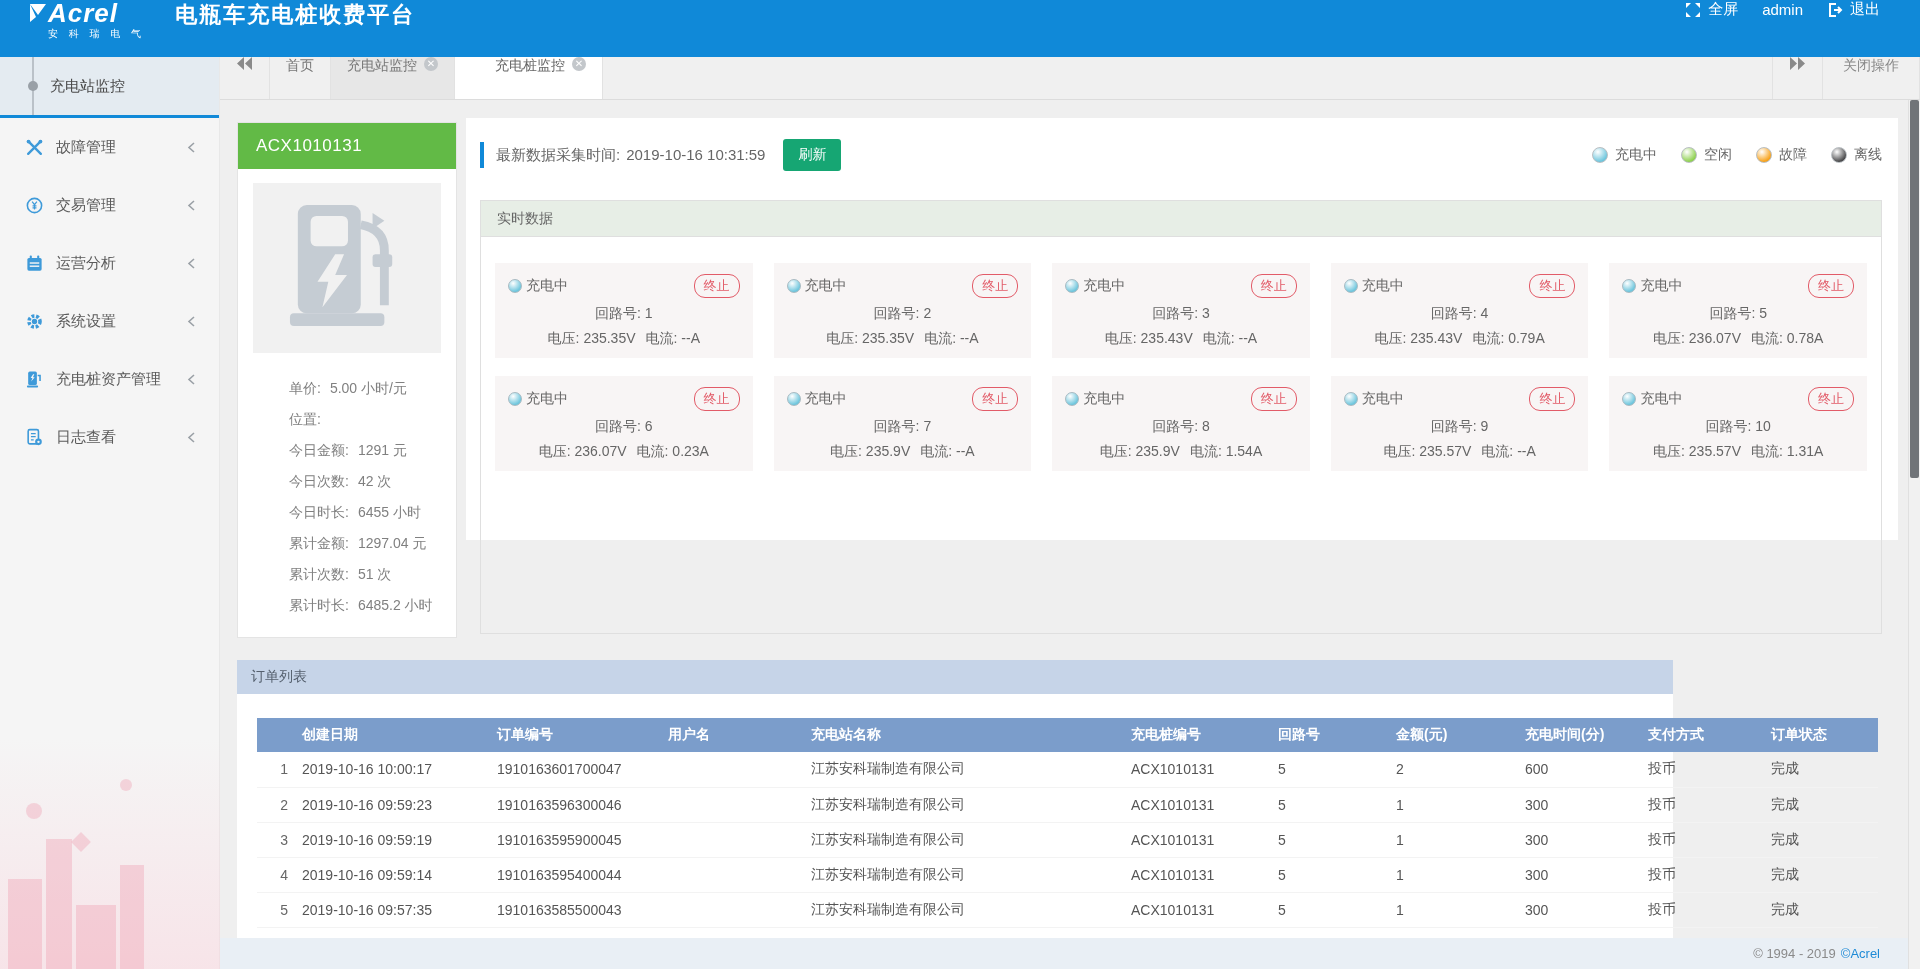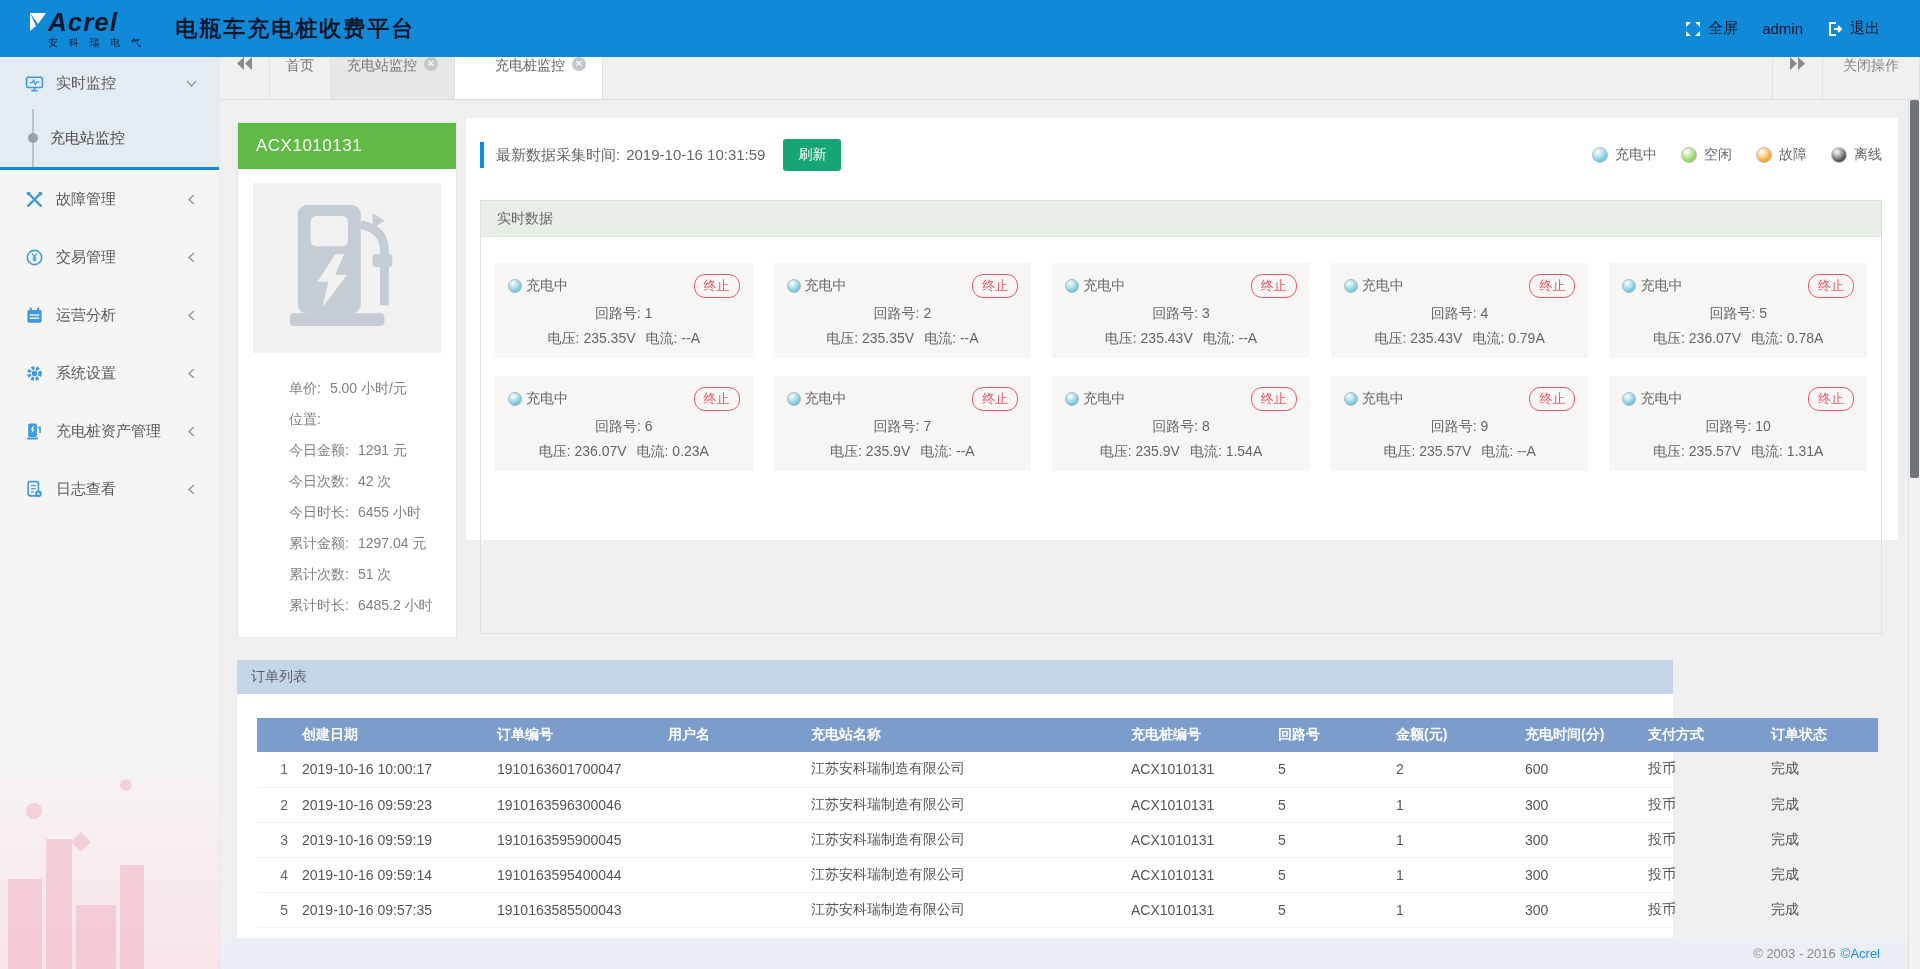--- a/index.html
+++ b/index.html
@@ -1,21 +1,21 @@
 <!DOCTYPE html>
 <html><head>
 <meta charset="utf-8">
 <style>
   * { margin:0; padding:0; box-sizing:border-box; }
   html,body { width:1920px; height:969px; overflow:hidden; }
   body { font-family:"Liberation Sans","DejaVu Sans",sans-serif; background:#efefef; }
   #app { position:relative; width:1920px; height:969px; }
 
   
-  .header { position:absolute; left:0; top:0; width:1920px; height:57px; background:#1089d8; display:flex; align-items:center; color:#0f172a; }
+  .header { position:absolute; left:0; top:0; width:1920px; height:57px; background:#1089d8; display:flex; align-items:flex-start; color:#ffffff; }
   .logo { display:flex; align-items:flex-start; margin-left:28px; }
   .logo-mark { width:20px; height:24px; margin-top:2px; }
   .logo-txt { display:flex; flex-direction:column; line-height:1; }
   .logo-brand { font-size:26px; font-weight:bold; font-style:italic; letter-spacing:1px; }
   .logo-sub { font-size:10px; letter-spacing:4px; margin-top:3px; }
   .app-title { font-size:22px; font-weight:bold; letter-spacing:2px; margin-left:30px; }
   .header-right { margin-left:auto; margin-right:40px; display:flex; align-items:center; gap:24px; font-size:15px; }
   .hbtn { display:flex; align-items:center; gap:7px; cursor:pointer; }
   .hicon { width:16px; height:16px; display:block; }
 
@@ -167,32 +167,20 @@
           <path d="M8 0l7 6.5L8 13zM0 0l7 6.5L0 13z"></path>
         </svg>
     </div>
     <div class="tab-cell tab-ops">
         <span>关闭操作</span>
       </div>
   </div>
 
   <div class="sidebar">
     <div class="side-group-open">
-      <div class="side-item">
-        <svg class="sicon" viewBox="0 0 24 24">
-            <rect x="2" y="4" width="20" height="13" rx="2" fill="none" stroke="currentColor" stroke-width="2"></rect>
-            <path d="M6 11h3l2-3 2 5 2-3h3" fill="none" stroke="currentColor" stroke-width="1.6"></path>
-            <path d="M8 21h8" stroke="currentColor" stroke-width="2"></path>
-            <path d="M12 17v4" stroke="currentColor" stroke-width="2"></path>
-          </svg>
-        <span class="slabel">实时监控</span>
-        <svg class="chev" viewBox="0 0 11 11">
-            <path d="M1 3l4.5 5L10 3" fill="none" stroke="currentColor" stroke-width="1.6"></path>
-          </svg>
-      </div>
       <div class="side-sub">
         <span class="rail"></span>
         <span class="dot"></span>
         <span class="slabel">充电站监控</span>
       </div>
     </div>
     <div class="side-list">
       <div class="side-item">
         <svg class="sicon" viewBox="0 0 24 24">
             <path d="M4 4l16 16M20 4L4 20" stroke="currentColor" stroke-width="3" stroke-linecap="round"></path>
@@ -650,21 +638,21 @@
               </tr>
 
           </tbody>
         </table>
       </div>
     </div>
 
   </div>
 
   <div class="footer">
-    <span>© 2003 - 2016</span>
+    <span>© 1994 - 2019</span>
     <span class="brand-link">©Acrel</span>
   </div>
 
   <div class="scrollbar">
     <div class="scroll-thumb"></div>
   </div>
 
 </div>
 
 </body></html>

